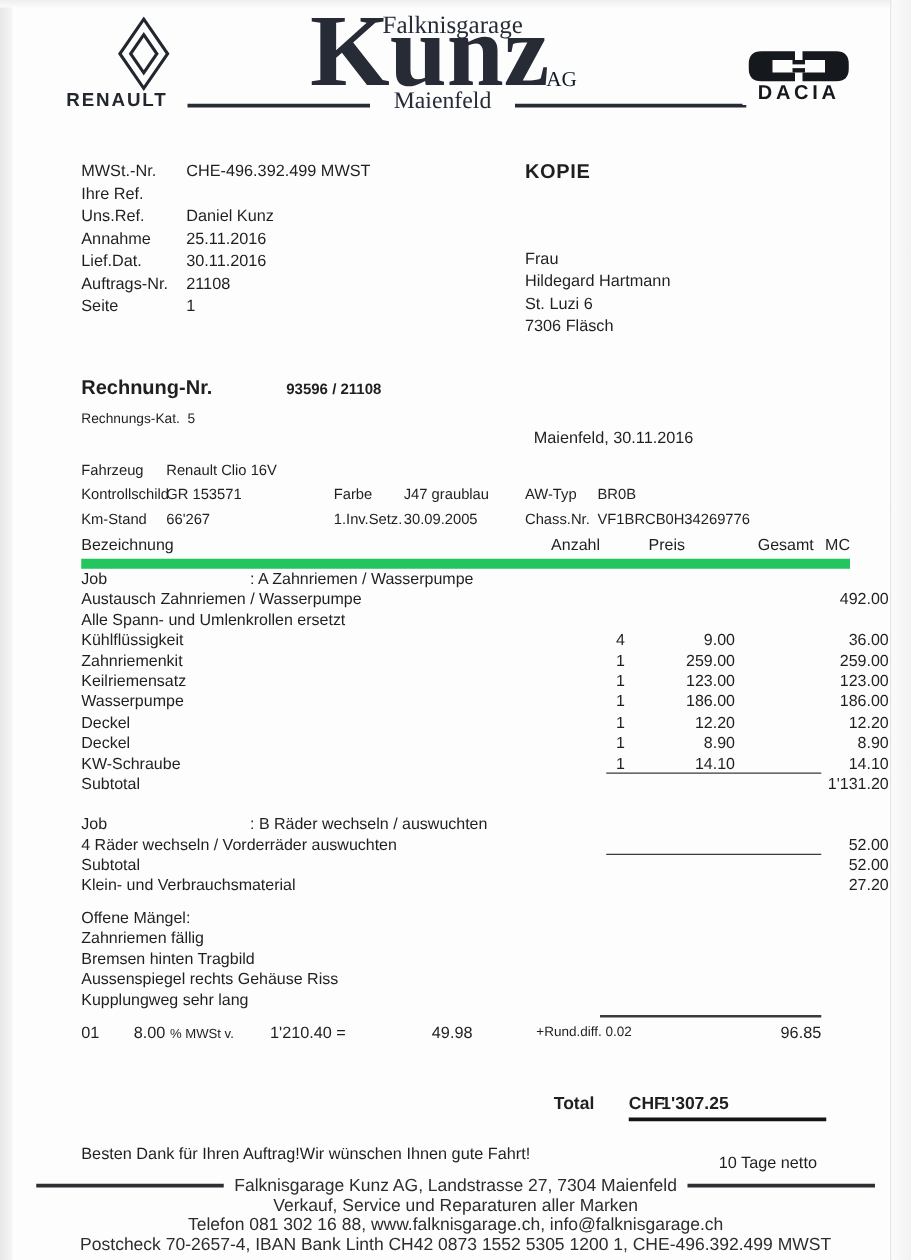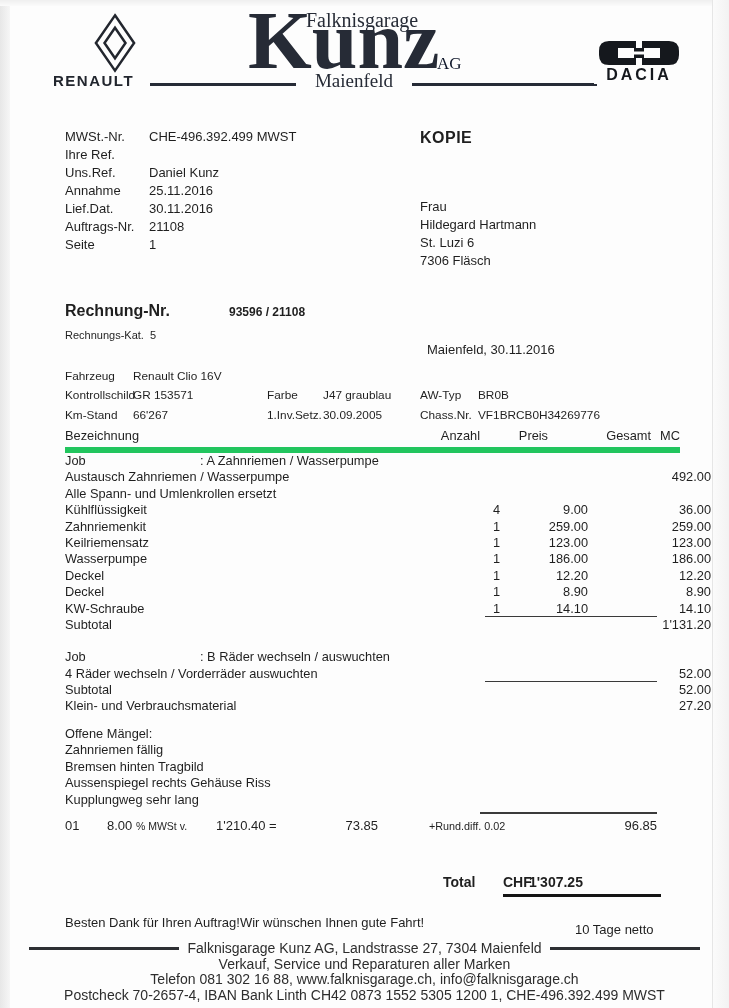--- a/index.html
+++ b/index.html
@@ -49,21 +49,21 @@
   .kat-label{width:85px;}
   .place-date{position:absolute;left:427px;top:342px;font-size:13px;}
 
   
   .vehicle{position:absolute;left:65px;top:367px;width:630px;font-size:11.8px;line-height:19.3px;}
   .veh-row{display:grid;grid-template-columns:68px 134px 56px 97px 58px auto;}
 
   
   .items{position:absolute;left:65px;top:428px;width:615px;font-size:12.8px;}
   .thead{display:grid;grid-template-columns:355px 60px 68px 103px 29px;
-    height:17px;border-bottom:6px solid #22c55e;padding-bottom:2px;}
+    height:17px;border-bottom:8px solid #22c55e;padding-bottom:2px;}
   .trow{display:grid;grid-template-columns:355px 60px 68px 103px 29px;
     height:16.4px;line-height:16.4px;position:relative;gap:20px;}
   .c-name{text-align:left;position:relative;white-space:nowrap;}
   .c-qty,.c-price,.c-total,.c-mc{text-align:right;}
   .job-desc{position:absolute;left:135px;top:0;}
   .rule-after:after{content:"";position:absolute;left:420px;width:172px;bottom:0;height:1.4px;background:#3a3a3a;}
   .gap-above{margin-top:16px;}
 
   
   .notes{position:absolute;left:65px;top:726px;font-size:12.8px;line-height:16.4px;}
@@ -324,21 +324,21 @@
     <div>Bremsen hinten Tragbild</div>
     <div>Aussenspiegel rechts Gehäuse Riss</div>
     <div>Kupplungweg sehr lang</div>
   </div>
 
   <div class="vat-row">
     <div class="vat-rule"></div>
     <span class="vat-code">01</span>
     <span class="vat-rate"><span>8.00</span> <small>% MWSt v.</small></span>
     <span class="vat-base">1'210.40 =</span>
-    <span class="vat-amount">73.85</span>
+    <span class="vat-amount">49.98</span>
     <span class="vat-round"><span>+Rund.diff.</span> <span>0.02</span></span>
     <span class="vat-total">96.85</span>
   </div>
 
   <div class="total-row">
     <span class="total-label">Total</span>
     <span class="total-currency">CHF</span>
     <span class="total-amount">1'307.25</span>
     <div class="total-rule"></div>
   </div>

